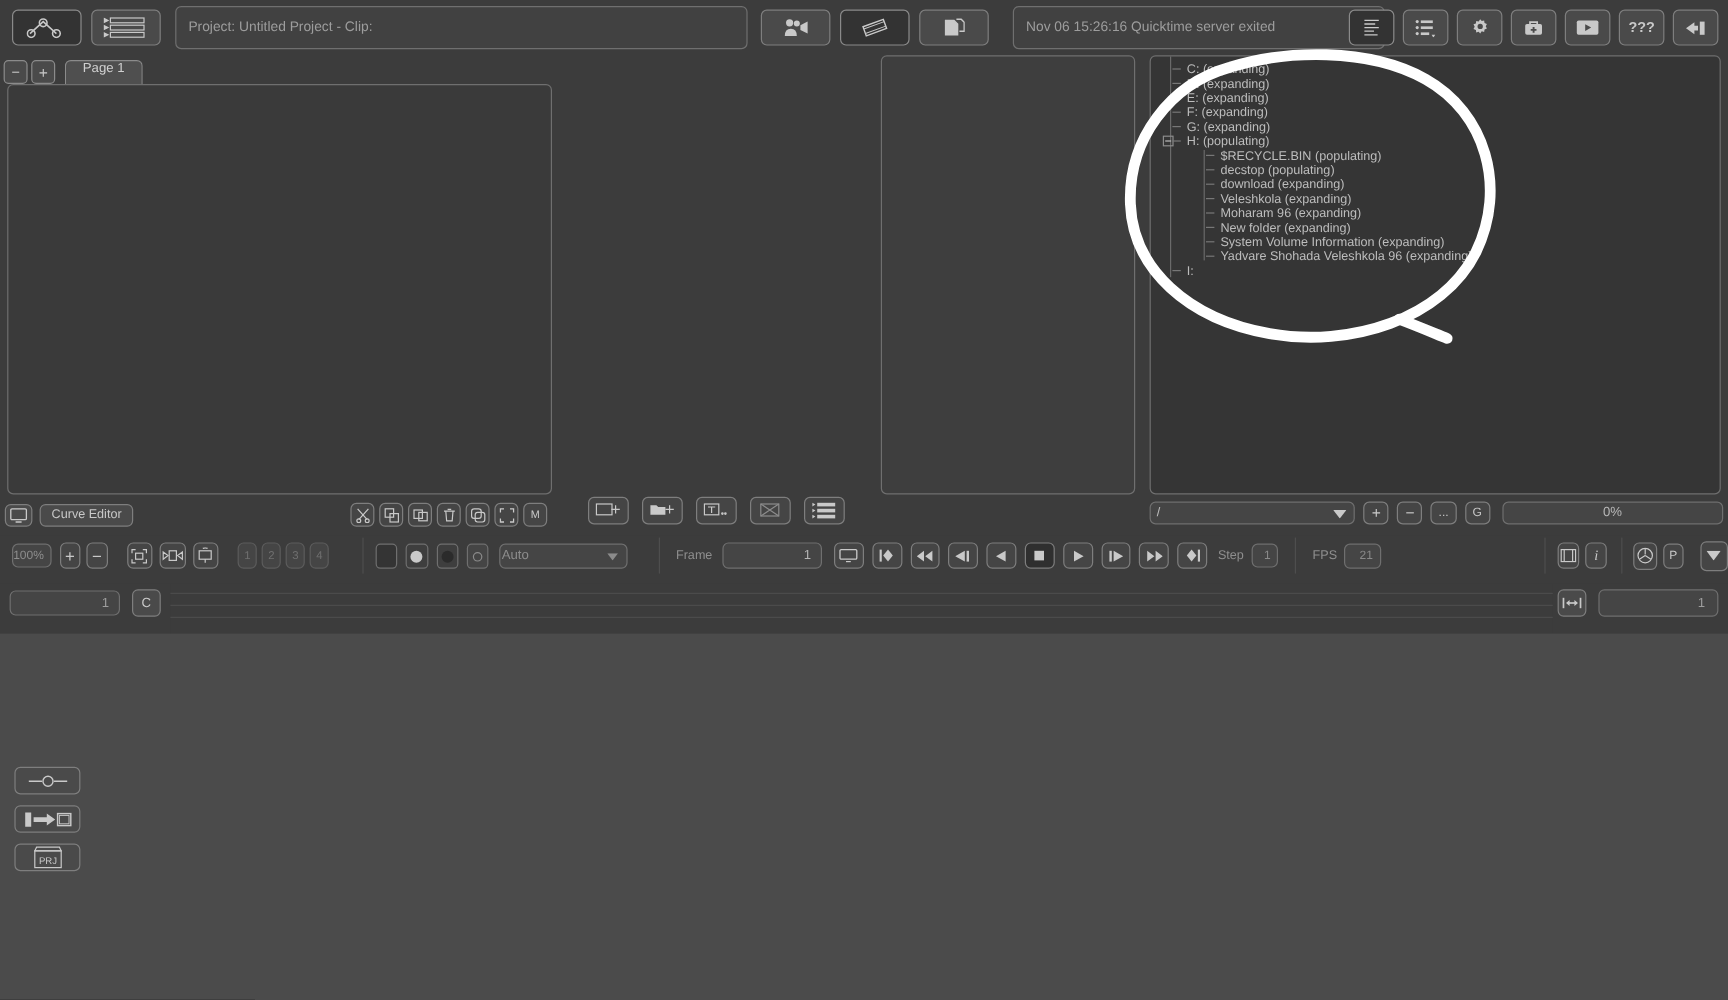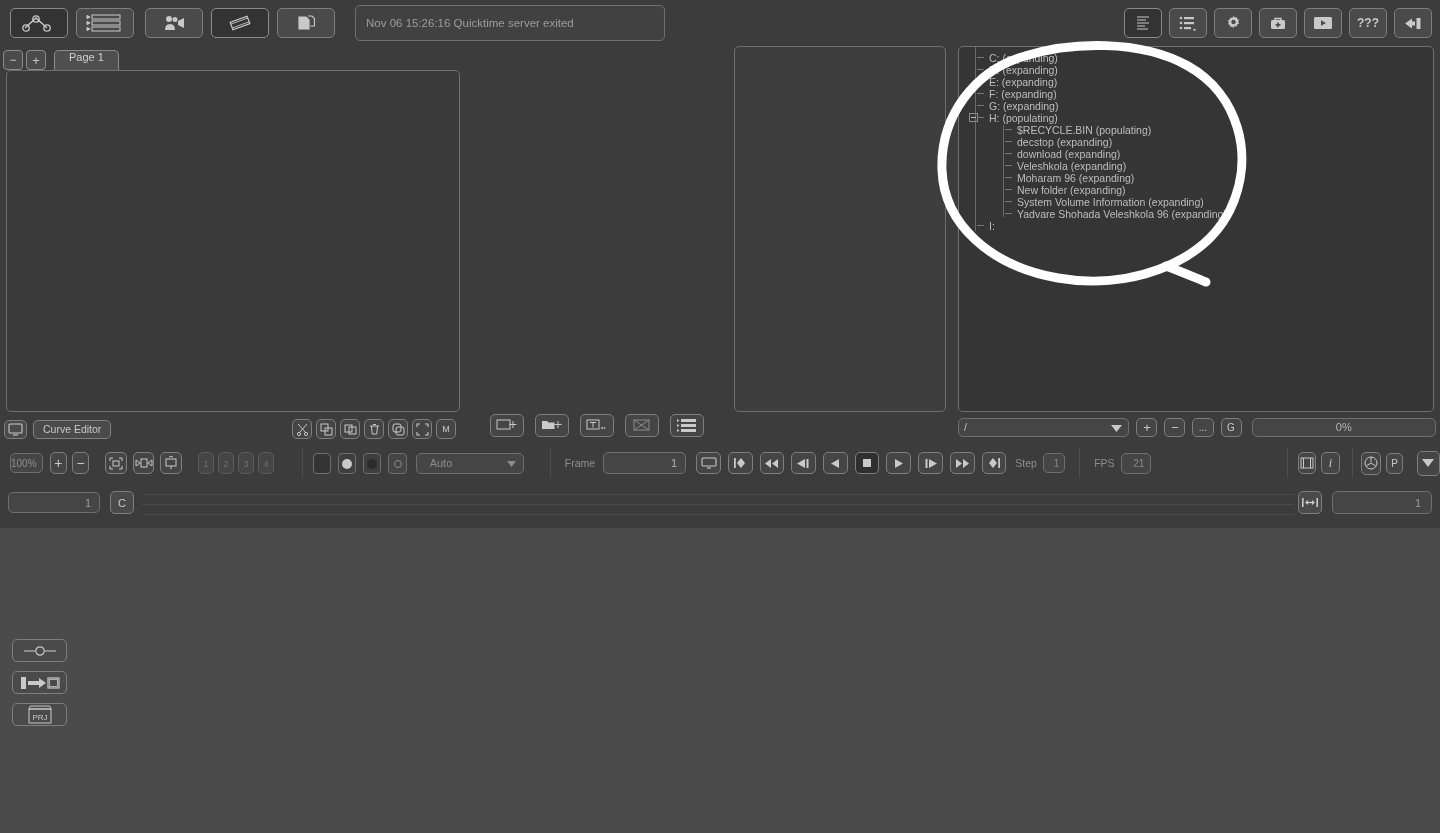--- a/index.html
+++ b/index.html
@@ -107,21 +107,21 @@
   .prog { margin-left:10px; width:194px; height:19px; justify-content:center; color:#b6b6b6;}
 
   
   .strip { position:absolute; left:0; top:446px; width:1440px; height:34px; background:#3c3c3c; display:flex; align-items:center;}
   .sep { width:1px; height:30px; background:#4e4e4e; }
   .strip .btn { height:22px; background:#454545; }
   .zoomfield { width:38px; height:20px; justify-content:flex-start; padding-right:5px; font-size:10px; color:#8e8e8e; margin-left:10px;}
   .ico { width:26px; height:22px; margin-left:6px;}
   .numbtn { width:16px; height:18px; margin-left:4px; font-size:9.5px; color:#6f6f6f; border-color:#5c5c5c;}
   .swatch { width:22px; height:21px; border:1px solid #6f6f6f; border-radius:4px; margin-left:7px;}
-  .autosel { margin-left:9px; width:130px; height:21px; padding-left:13px; position:relative; color:#8c8c8c;}
+  .autosel { margin-left:9px; width:130px; height:21px; padding-left:1px; position:relative; color:#8c8c8c;}
   .lbl { font-size:10.5px; color:#8e8e8e; margin-left:14px;}
   .framefield { margin-left:8px; width:100px; height:22px; justify-content:flex-end; padding-right:8px; color:#b5b5b5;}
   .tp { width:30px; height:24px; margin-left:7px;}
   .tp.stop { background:#2f2f2f; }
   .stepfield { margin-left:6px; width:26px; height:20px; justify-content:flex-end; padding-right:5px; color:#8a8a8a; font-size:10px;}
   .fpsfield { margin-left:6px; width:36px; height:21px; justify-content:flex-end; padding-right:6px; color:#8a8a8a; font-size:10px;}
 
   
   .timeline { position:absolute; left:0; top:486px; width:1440px; height:42px; background:#3c3c3c;}
   .tl-field { position:absolute; left:8px; top:6px; width:92px; height:21px; justify-content:flex-end; padding-right:8px; color:#9d9d9d;}
@@ -157,20 +157,23 @@
     </div>
     <div class="btn tb-icon">
       <svg width="40" height="20" viewBox="0 0 40 20">
           <g stroke="#c9c9c9" fill="none" stroke-width="1">
         <rect x="7" y="2" width="28" height="4"></rect>
             <rect x="7" y="8" width="28" height="4"></rect>
             <rect x="7" y="14" width="28" height="4"></rect>
         <path d="M2 2.5 l3 1.5 -3 1.5z M2 8.5 l3 1.5 -3 1.5z M2 14.5 l3 1.5 -3 1.5z" fill="#c9c9c9"></path>
           </g>
         </svg>
+    </div>
+    <div class="field proj-field">
+      <span>Project: Untitled Project - Clip:</span>
     </div>
     <div class="tb-group2">
       <div class="btn">
         <svg width="22" height="16" viewBox="0 0 22 16">
             <g fill="#c9c9c9">
           <circle cx="6" cy="4" r="3"></circle>
               <circle cx="12" cy="4.5" r="2.5"></circle>
           <path d="M2 15 q0-6 5-6 t5 6z"></path>
               <path d="M15 6 l6-3 v10 l-6-3z"></path>
             </g>
@@ -279,21 +282,21 @@
       <div class="vline" style="left:16px; top:0px; height:184px;"></div>
       <div class="vline" style="left:44px; top:78px; height:92px;"></div>
       <div id="tree-rows">
           <div class="treerow" style="padding-left: 0px;"><span class="dash" style="left:-12px"></span><span>C: (expanding)</span></div>
           <div class="treerow" style="padding-left: 0px;"><span class="dash" style="left:-12px"></span><span>D: (expanding)</span></div>
           <div class="treerow" style="padding-left: 0px;"><span class="dash" style="left:-12px"></span><span>E: (expanding)</span></div>
           <div class="treerow" style="padding-left: 0px;"><span class="dash" style="left:-12px"></span><span>F: (expanding)</span></div>
           <div class="treerow" style="padding-left: 0px;"><span class="dash" style="left:-12px"></span><span>G: (expanding)</span></div>
           <div class="treerow" style="padding-left: 0px;"><span class="minus"></span><span class="dash" style="left:-12px"></span><span>H: (populating)</span></div>
           <div class="treerow" style="padding-left: 28px;"><span class="dash" style="left:16px"></span><span>$RECYCLE.BIN (populating)</span></div>
-          <div class="treerow" style="padding-left: 28px;"><span class="dash" style="left:16px"></span><span>decstop (expanding)</span></div>
+          <div class="treerow" style="padding-left: 28px;"><span class="dash" style="left:16px"></span><span>decstop (populating)</span></div>
           <div class="treerow" style="padding-left: 28px;"><span class="dash" style="left:16px"></span><span>download (expanding)</span></div>
           <div class="treerow" style="padding-left: 28px;"><span class="dash" style="left:16px"></span><span>Veleshkola (expanding)</span></div>
           <div class="treerow" style="padding-left: 28px;"><span class="dash" style="left:16px"></span><span>Moharam 96 (expanding)</span></div>
           <div class="treerow" style="padding-left: 28px;"><span class="dash" style="left:16px"></span><span>New folder (expanding)</span></div>
           <div class="treerow" style="padding-left: 28px;"><span class="dash" style="left:16px"></span><span>System Volume Information (expanding)</span></div>
           <div class="treerow" style="padding-left: 28px;"><span class="dash" style="left:16px"></span><span>Yadvare Shohada Veleshkola 96 (expanding)</span></div>
           <div class="treerow" style="padding-left: 0px;"><span class="dash" style="left:-12px"></span><span>I:</span></div>
         </div>
     </div>
   </div>

